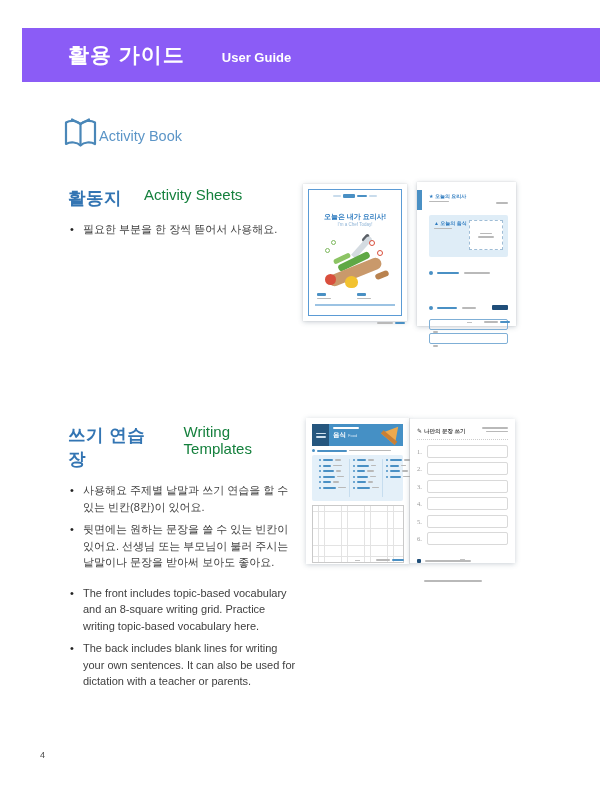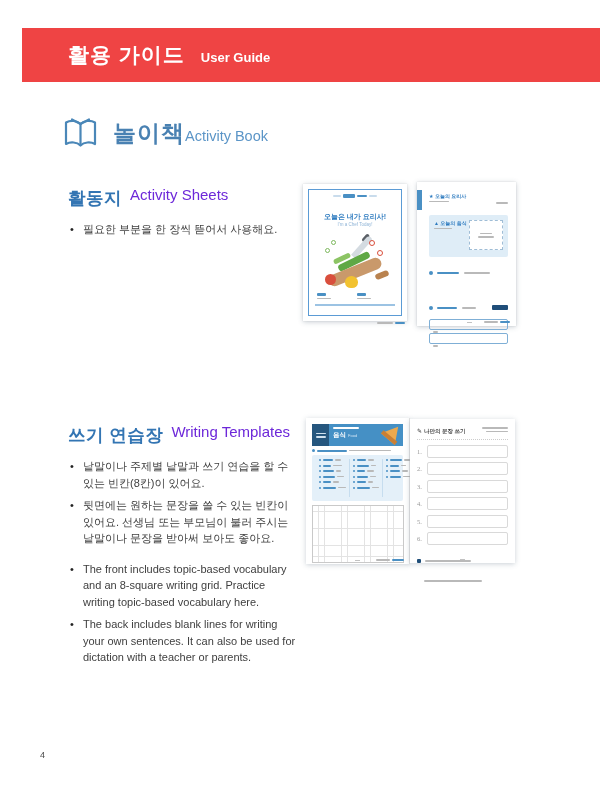--- a/index.html
+++ b/index.html
@@ -1,36 +1,36 @@
 <!DOCTYPE html>
 <html><head>
 <meta charset="utf-8">
 <style>
   * { margin:0; padding:0; box-sizing:border-box; }
   html,body { width:600px; height:800px; background:#fff; font-family:"Liberation Sans","DejaVu Sans",sans-serif; }
   .page { position:relative; width:600px; height:800px; background:#fff; overflow:hidden; }
 
   
-  .banner { position:absolute; left:22px; top:28px; width:578px; height:54px; background:#ef4444;
-            display:flex; align-items:center; }
+  .banner { position:absolute; left:22px; top:28px; width:578px; height:54px; background:#8b5cf6;
+            display:flex; align-items:center;gap:21px; }
   .banner .ko { color:#fff; font-size:21px; font-weight:bold; margin-left:46px; letter-spacing:1px; }
   .banner .en { color:#fff; font-size:13px; font-weight:bold; margin-left:16px; margin-top:4px; }
 
   
   .book-row { position:absolute; left:62px; top:118px; display:flex; align-items:center; }
   .book-row svg { display:block; }
   .book-row .ko { color:#4981B2; font-size:23px; font-weight:bold; margin-left:14px; letter-spacing:1px; }
   .book-row .en { color:#5B95C7; font-size:14.5px; margin-top:5px; }
 
   
   .section { position:absolute; left:68px; width:232px; }
   .sec1 { top:186px; } .sec2 { top:423px; }
   .sec-head { display:flex; align-items:flex-start; }
   .sec-head .ko { color:#3375B3; font-size:17.5px; font-weight:800; letter-spacing:.5px; }
-  .sec-head .en { color:#6d28d9; font-size:15px; margin-left:8px; }
+  .sec-head .en { color:#15803d; font-size:15px; margin-left:22px; }
   ul.bullets { list-style:none; margin-top:11px; }
   ul.bullets.en-list { margin-top:14px; }
   ul.bullets li { position:relative; padding-left:15px; font-size:11px; line-height:16.5px; color:#3E3E3E; margin-bottom:6px; }
   ul.bullets li::before { content:"•"; position:absolute; left:2px; top:0; color:#222; font-size:11px; }
 
   
   .card { position:absolute; background:#fff; box-shadow:0 1px 5px rgba(70,90,110,.30), 0 0 1px rgba(0,0,0,.15); }
 
   
   .bar { display:inline-block; height:2px; border-radius:1px; background:#b9b9b9; vertical-align:middle; }
@@ -133,21 +133,20 @@
   </div>
 
   <div class="book-row">
     <span>
       <svg width="37" height="31" viewBox="0 0 37 31">
         <path d="M18.5 6 C15 2.5, 8.5 2, 4 4.5 L4 26 C8.5 23.5, 15 24, 18.5 27.5 C22 24, 28.5 23.5, 33 26 L33 4.5 C28.5 2, 22 2.5, 18.5 6 Z" fill="none" stroke="#4A87B8" stroke-width="2.2" stroke-linejoin="round"></path>
         <path d="M18.5 6 L18.5 27.5" fill="none" stroke="#4A87B8" stroke-width="2.2"></path>
         <path d="M18.5 6 L10 1.5 M18.5 6 L27 1.5" fill="none" stroke="#4A87B8" stroke-width="2.2" stroke-linecap="round"></path>
       </svg>
     </span>
-    <span class="ko">놀이책</span>
     <span class="en">Activity Book</span>
   </div>
 
   <div class="section sec1">
     <div class="sec-head">
       <span class="ko">활동지</span>
       <span class="en">Activity Sheets</span>
     </div>
     <ul class="bullets">
       <li>필요한 부분을 한 장씩 뜯어서 사용해요.</li>
@@ -235,21 +234,21 @@
         <span class="bar blue" style="width:10px"></span>
     </div>
   </div>
 
   <div class="section sec2">
     <div class="sec-head">
       <span class="ko">쓰기 연습장</span>
       <span class="en">Writing Templates</span>
     </div>
     <ul class="bullets">
-      <li>낱말이나 주제별 낱말과 쓰기 연습을 할 수 있는 빈칸(8칸)이 있어요.</li>
+      <li>사용해요 주제별 낱말과 쓰기 연습을 할 수 있는 빈칸(8칸)이 있어요.</li>
       <li>뒷면에는 원하는 문장을 쓸 수 있는 빈칸이 있어요. 선생님 또는 부모님이 불러 주시는 낱말이나 문장을 받아써 보아도 좋아요.</li>
     </ul>
     <ul class="bullets en-list">
       <li>The front includes topic-based vocabulary and an 8-square writing grid. Practice writing topic-based vocabulary here.</li>
       <li>The back includes blank lines for writing your own sentences. It can also be used for dictation with a teacher or parents.</li>
     </ul>
   </div>
 
   <div class="spread">
 

